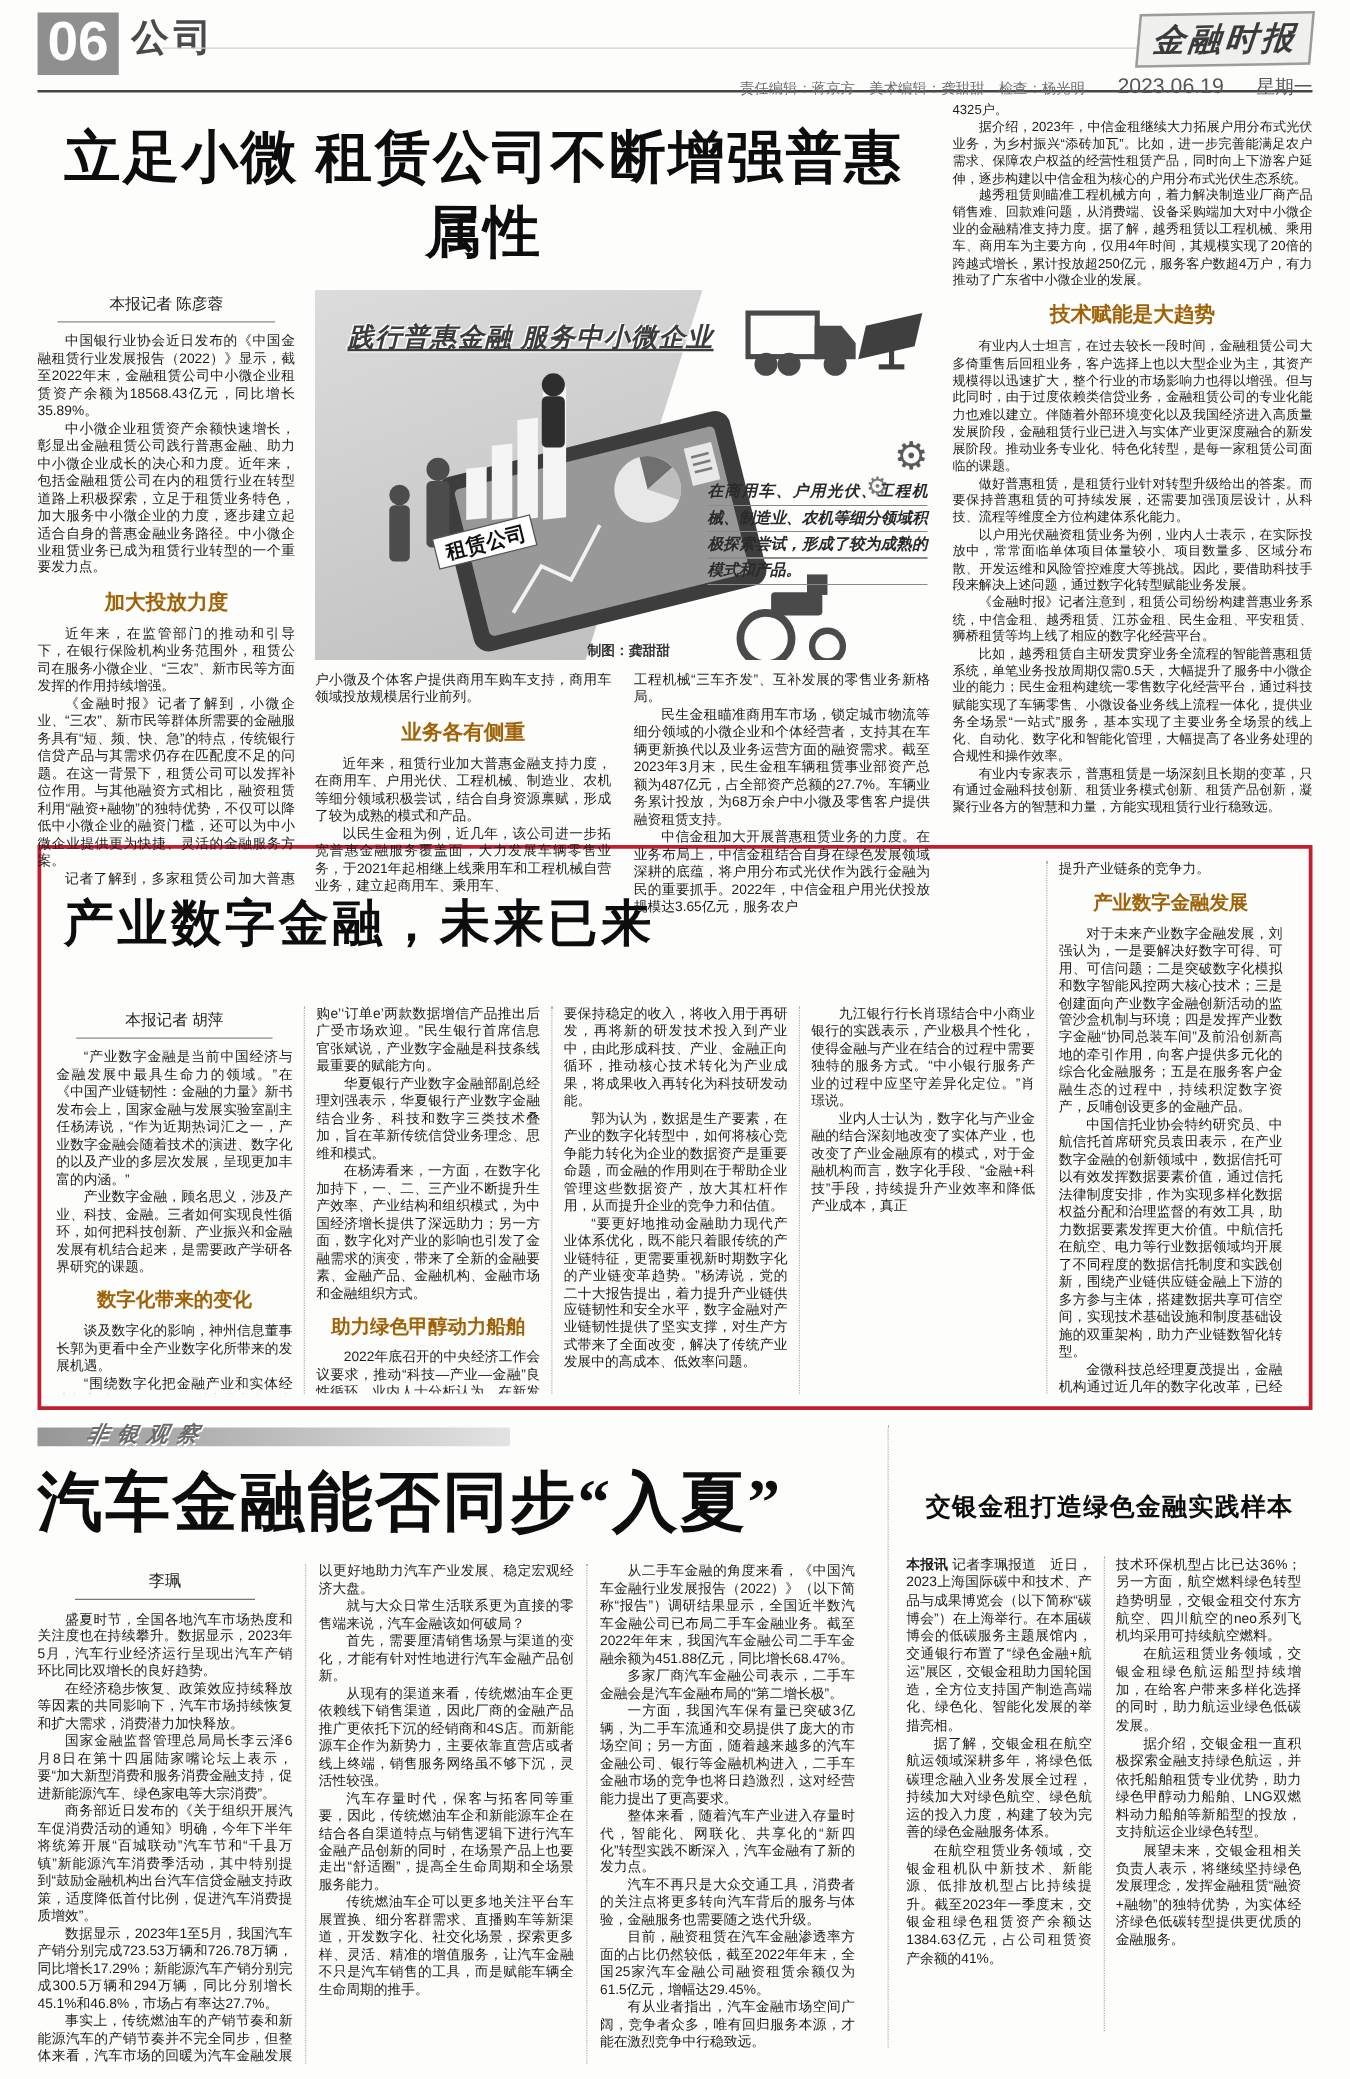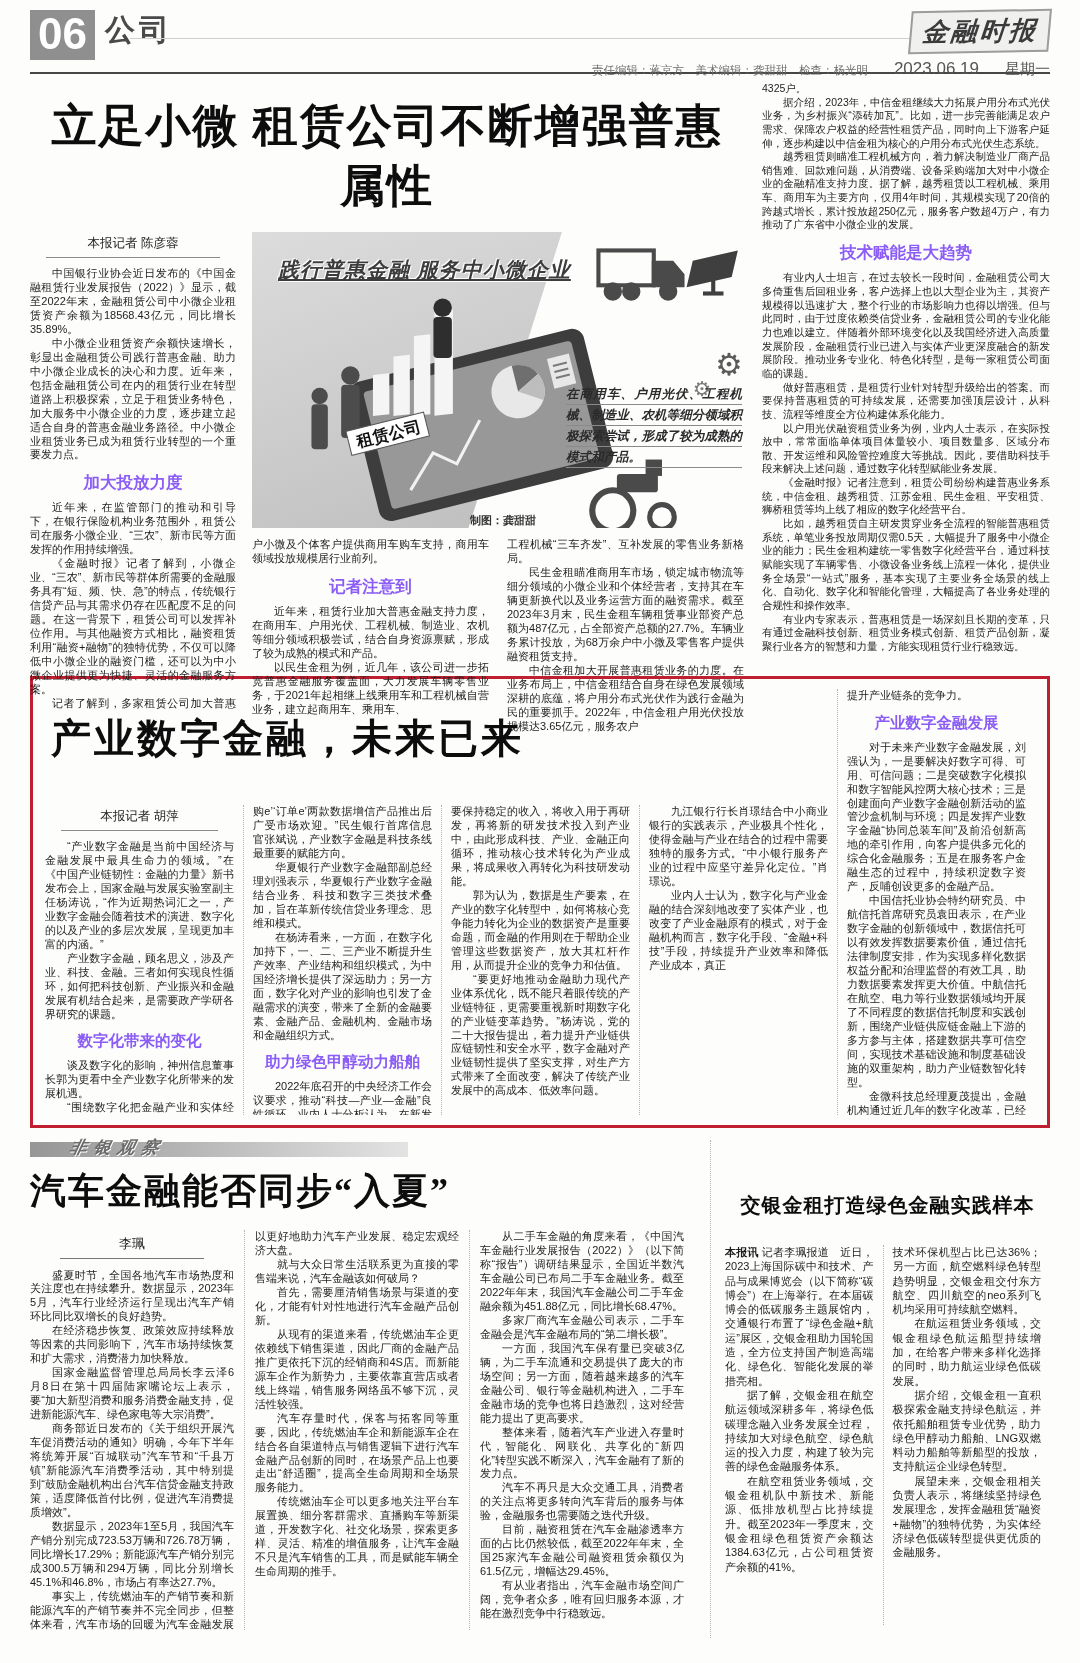--- a/index.html
+++ b/index.html
@@ -17,21 +17,21 @@
   .masthead{display:inline-block;background:#f0f0ef;border:2px solid #9c9c9c;color:#3b3b3b;
             font-family:"Liberation Serif","DejaVu Serif",serif;font-weight:900;font-style:italic;
             font-size:26px;letter-spacing:3px;padding:2px 10px;transform:skewX(-6deg) rotate(-1deg);}
   .meta-line{margin-top:6px;font-size:11.5px;color:#6d6d6d;display:flex;gap:26px;align-items:baseline;}
   .meta-line .date{font-size:17px;color:#555;}
   .meta-line .weekday{font-size:15px;color:#555;}
   .main-rule{height:2px;background:#474747;margin-top:4px;}
   
   .para{margin:0;text-indent:2em;text-align:justify;}
   .para.noindent{text-indent:0;}
-  .subhead{text-align:center;font-size:16.5px;font-weight:bold;color:#8b5cf6;margin:10px 0 8px;}
+  .subhead{text-align:center;font-size:16.5px;font-weight:bold;color:#a16207;margin:10px 0 8px;}
   .col{font-size:11px;line-height:1.27;overflow:hidden;}
   .byline{text-align:center;font-size:12.5px;color:#222;border-bottom:1px solid #8a8a8a;
           padding-bottom:5px;margin:4px 16px 9px;}
   
   .lead{display:flex;gap:18px;margin-top:8px;height:584px;}
   .lead-leftwrap{flex:1;min-width:0;}
   .lead h1{font-family:"Liberation Serif","DejaVu Serif",serif;font-weight:900;font-size:45px;
            letter-spacing:2px;text-align:center;margin:14px 0 16px;color:#0d0d0d;}
   .lead-cols{display:flex;gap:16px;height:478px;}
   .colw1{width:206px;flex:none;}
@@ -39,21 +39,21 @@
   .mid-cols{display:flex;gap:18px;flex:1;margin-top:10px;justify-content:flex-end;}
   .mid-cols .col{flex:1;}
   .col-right{width:288px;flex:none;font-size:10.5px;line-height:1.3;}
   
   .graphic{position:relative;height:296px;flex:none;overflow:hidden;}
   .g-bg{position:absolute;inset:0;background:linear-gradient(160deg,#dcdcdc,#b9b9b9);
         clip-path:polygon(0 0,63% 0,44% 100%,0 100%);}
   .g-slogan{position:absolute;left:26px;top:24px;font-size:21px;font-weight:900;font-style:italic;
             color:#3c3c3c;letter-spacing:1px;text-shadow:1px 1px 0 #fff,-1px -1px 0 #fff;text-decoration:underline;}
   .g-caption{position:absolute;right:2px;top:152px;width:176px;
-             font-family:Liberation Serif, serif;font-style:italic;font-weight:bold;
+             font-family:Liberation Mono, monospace;font-style:italic;font-weight:bold;
              font-size:12.5px;color:#2a2a2a;line-height:21px;text-align:justify;
              background-image:repeating-linear-gradient(#0000 0 20px,#8a8a8a 20px 21px);}
   .g-credit{position:absolute;left:218px;bottom:0;font-size:11px;font-weight:bold;color:#333;}
   .g-svg{position:absolute;inset:0;}
   
   .feature{margin-top:10px;border:3px solid #c01f2f;height:452px;box-sizing:border-box;
            padding:10px 12px;display:grid;grid-template-columns:repeat(5,1fr);
            grid-template-rows:116px 1fr;overflow:hidden;}
   .fhead{grid-area:1/1/2/5;}
   .fhead h2{font-family:"Liberation Serif","DejaVu Serif",serif;font-weight:900;font-size:40px;
@@ -65,21 +65,21 @@
   .fc4{grid-area:2/4/3/5;border-left:1px dotted #b3b3b3;}
   .fc5{grid-area:1/5/3/6;border-left:1px dotted #b3b3b3;}
   .fcol .subhead{font-size:15.5px;}
   
   .bottom{display:flex;gap:16px;margin-top:12px;height:498px;}
   .bottom-left{width:664px;flex:none;}
   .kicker{position:relative;width:378px;height:15px;margin:2px 0 10px;
           background:linear-gradient(90deg,#969696,#e3e3e3);}
   .kicker span{position:absolute;left:40px;top:-6px;font-size:17px;font-weight:900;font-style:italic;
                color:#6b6b6b;letter-spacing:7px;text-shadow:1px 1px 0 #fff;transform:skewX(-12deg);}
-  .bottom-left h2{font-family:"Liberation Serif","DejaVu Serif",serif;font-weight:900;font-size:36px;
+  .bottom-left h2{font-family:"Liberation Serif","DejaVu Serif",serif;font-weight:900;font-size:52px;
                   letter-spacing:2px;margin:0 0 14px;color:#0d0d0d;}
   .bottom-cols{display:flex;gap:0;height:400px;}
   .bottom-cols .col{flex:1;padding:0 10px;}
   .bottom-cols .col:first-child{padding-left:0;}
   .bottom-cols .col + .col{border-left:1px dotted #b3b3b3;}
   .author{text-align:center;font-size:13px;border-bottom:1px solid #777;padding-bottom:5px;
           margin:6px 30px 10px;}
   .bottom-right{flex:1;border-left:1px dotted #b3b3b3;padding-left:14px;min-width:0;}
   .green-title{font-family:"Liberation Serif","DejaVu Serif",serif;font-weight:900;font-size:20px;
                text-align:center;letter-spacing:1px;margin:52px 0 26px;color:#0d0d0d;}
@@ -192,21 +192,21 @@
                 <text x="8" y="0" font-size="16" font-weight="bold" fill="#111">租赁公司</text>
               </g>
             </svg>
             <div class="g-slogan">践行普惠金融 服务中小微企业</div>
             <div class="g-caption">在商用车、户用光伏、工程机械、制造业、农机等细分领域积极探索尝试，形成了较为成熟的模式和产品。</div>
             <div class="g-credit">制图：龚甜甜</div>
           </div>
           <div class="mid-cols">
             <div class="col">
                 <p class="para noindent">户小微及个体客户提供商用车购车支持，商用车领域投放规模居行业前列。</p>
-                <h3 class="subhead">记者注意到</h3>
+                <h3 class="subhead">业务各有侧重</h3>
                 <p class="para">近年来，租赁行业加大普惠金融支持力度，在商用车、户用光伏、工程机械、制造业、农机等细分领域积极尝试，结合自身资源禀赋，形成了较为成熟的模式和产品。</p>
                 <p class="para">以民生金租为例，近几年，该公司进一步拓宽普惠金融服务覆盖面，大力发展车辆零售业务，于2021年起相继上线乘用车和工程机械自营业务，建立起商用车、乘用车、</p>
               </div>
             <div class="col">
                 <p class="para noindent">工程机械“三车齐发”、互补发展的零售业务新格局。</p>
                 <p class="para">民生金租瞄准商用车市场，锁定城市物流等细分领域的小微企业和个体经营者，支持其在车辆更新换代以及业务运营方面的融资需求。截至2023年3月末，民生金租车辆租赁事业部资产总额为487亿元，占全部资产总额的27.7%。车辆业务累计投放，为68万余户中小微及零售客户提供融资租赁支持。</p>
                 <p class="para">中信金租加大开展普惠租赁业务的力度。在业务布局上，中信金租结合自身在绿色发展领域深耕的底蕴，将户用分布式光伏作为践行金融为民的重要抓手。2022年，中信金租户用光伏投放规模达3.65亿元，服务农户</p>
               </div>
           </div>
         </div>

